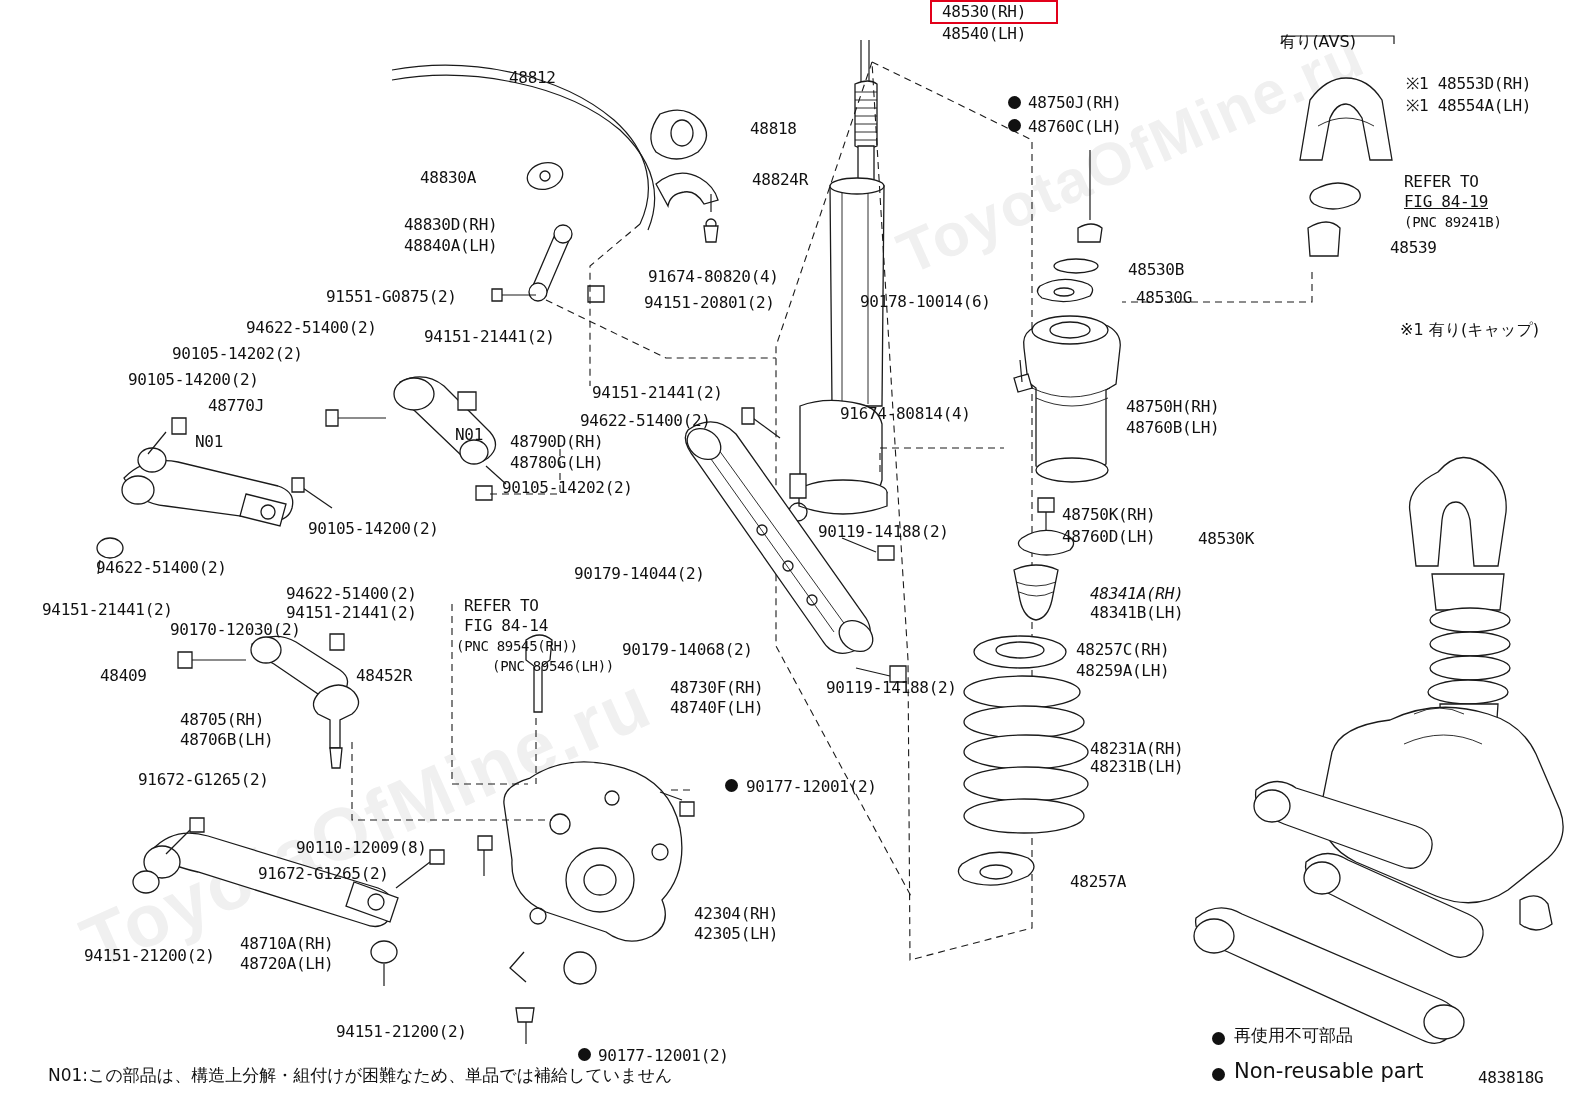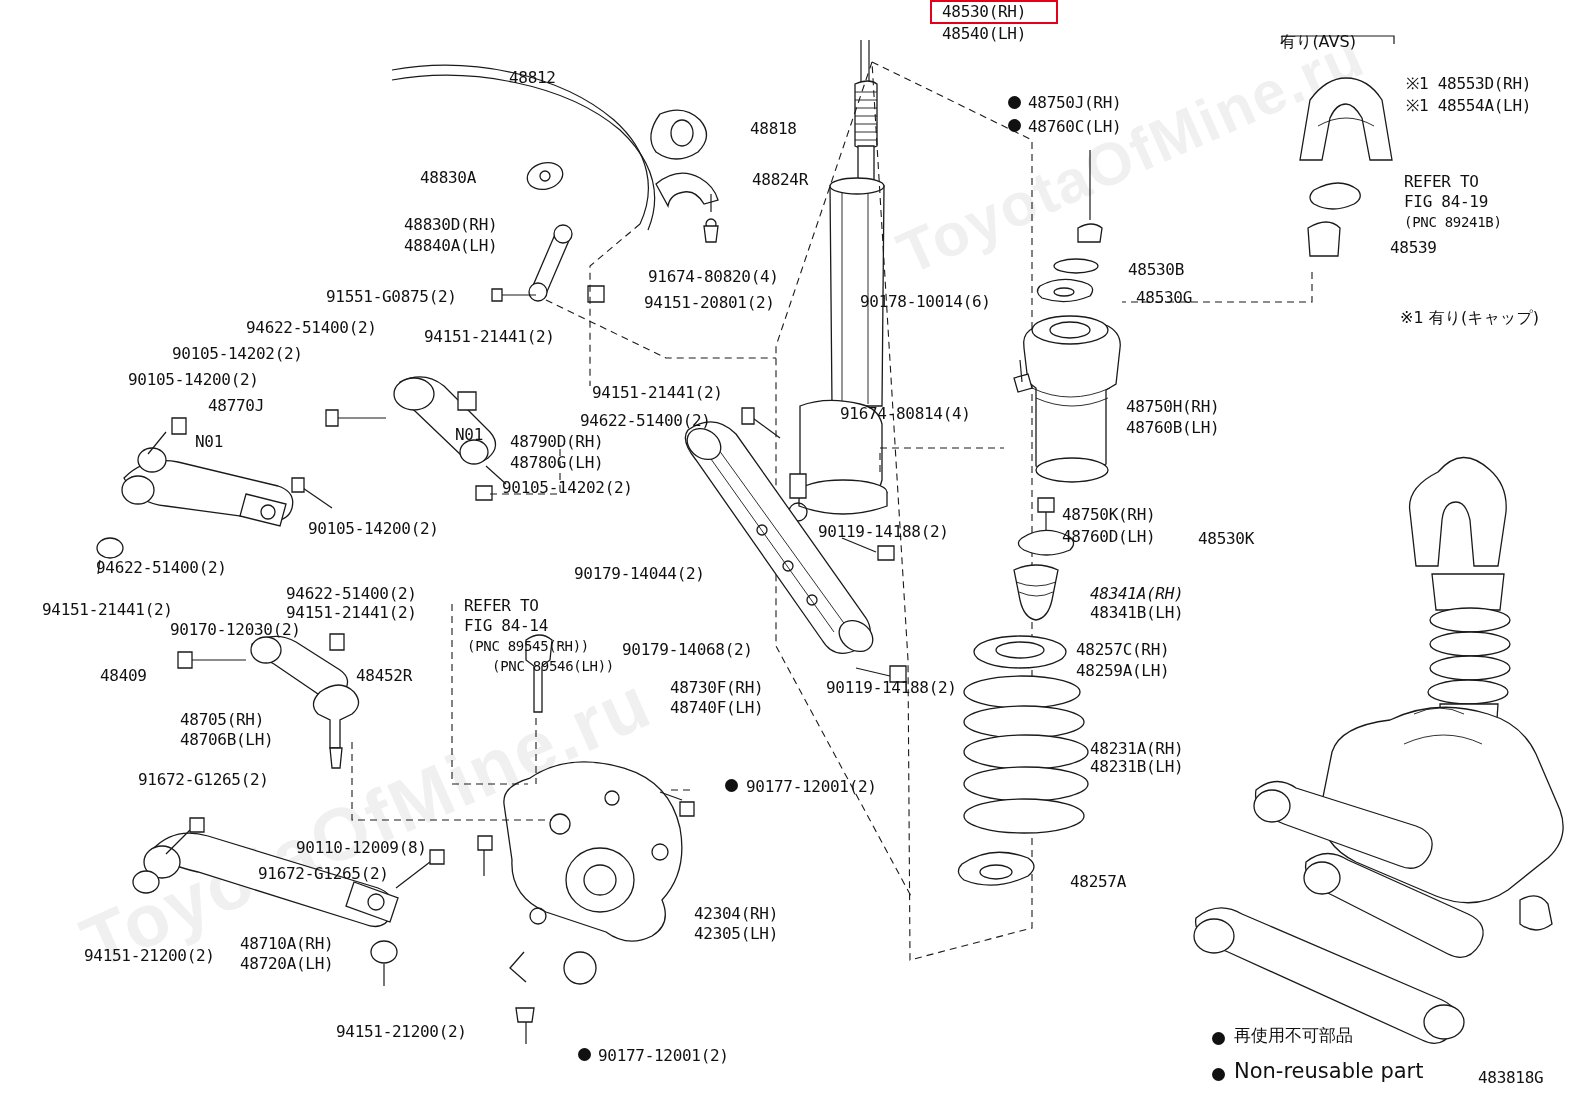--- a/index.html
+++ b/index.html
@@ -341,30 +341,31 @@
   <div class="lbl" style="left:746px; top:777px;">90177-12001(2)</div>
   <div class="lbl" style="left:694px; top:904px;">42304(RH)</div>
   <div class="lbl" style="left:694px; top:924px;">42305(LH)</div>
   <div class="lbl" style="left:240px; top:934px;">48710A(RH)</div>
   <div class="lbl" style="left:240px; top:954px;">48720A(LH)</div>
   <div class="lbl" style="left:84px; top:946px;">94151-21200(2)</div>
   <div class="lbl" style="left:336px; top:1022px;">94151-21200(2)</div>
   <div class="lbl" style="left:598px; top:1046px;">90177-12001(2)</div>
 
   <div class="lbl jp" style="left:1280px; top:32px;">有り(AVS)</div>
-  <div class="lbl jp" style="left:1400px; top:308px;">※1 有り(キャップ)</div>
+  <div class="lbl jp" style="left:1400px; top:320px;">※1 有り(キャップ)</div>
 
   <div class="lbl" style="left:1404px; top:172px;">REFER TO</div>
-  <div class="lbl" style="left:1404px; top:192px;">FIG 84-19</div>
+  <div class="lbl" style="left:1404px; top:192px;text-decoration:underline;">FIG 84-19</div>
   <div class="lbl sm" style="left:1404px; top:214px;">(PNC 89241B)</div>
 
   <div class="lbl" style="left:464px; top:596px;">REFER TO</div>
   <div class="lbl" style="left:464px; top:616px;">FIG 84-14</div>
-  <div class="lbl sm" style="left:467px; top:638px;text-align:right;">(PNC 89545(RH))</div>
+  <div class="lbl sm" style="left:456px; top:638px;text-align:right;">(PNC 89545(RH))</div>
   <div class="lbl sm" style="left:492px; top:658px;">(PNC 89546(LH))</div>
 
+  <div class="lbl jp" style="left:48px; top:1066px; font-size:17px;">N01:この部品は、構造上分解・組付けが困難なため、単品では補給していません</div>
 
   <div class="lbl jp" style="left:1234px; top:1026px; font-size:17px;">再使用不可部品</div>
   <div class="lbl jp" style="left:1234px; top:1062px; font-size:21px;">Non-reusable part</div>
 
   <div class="lbl" style="left:1478px; top:1068px;">483818G</div>
 
 </div>
 
 </body></html>

